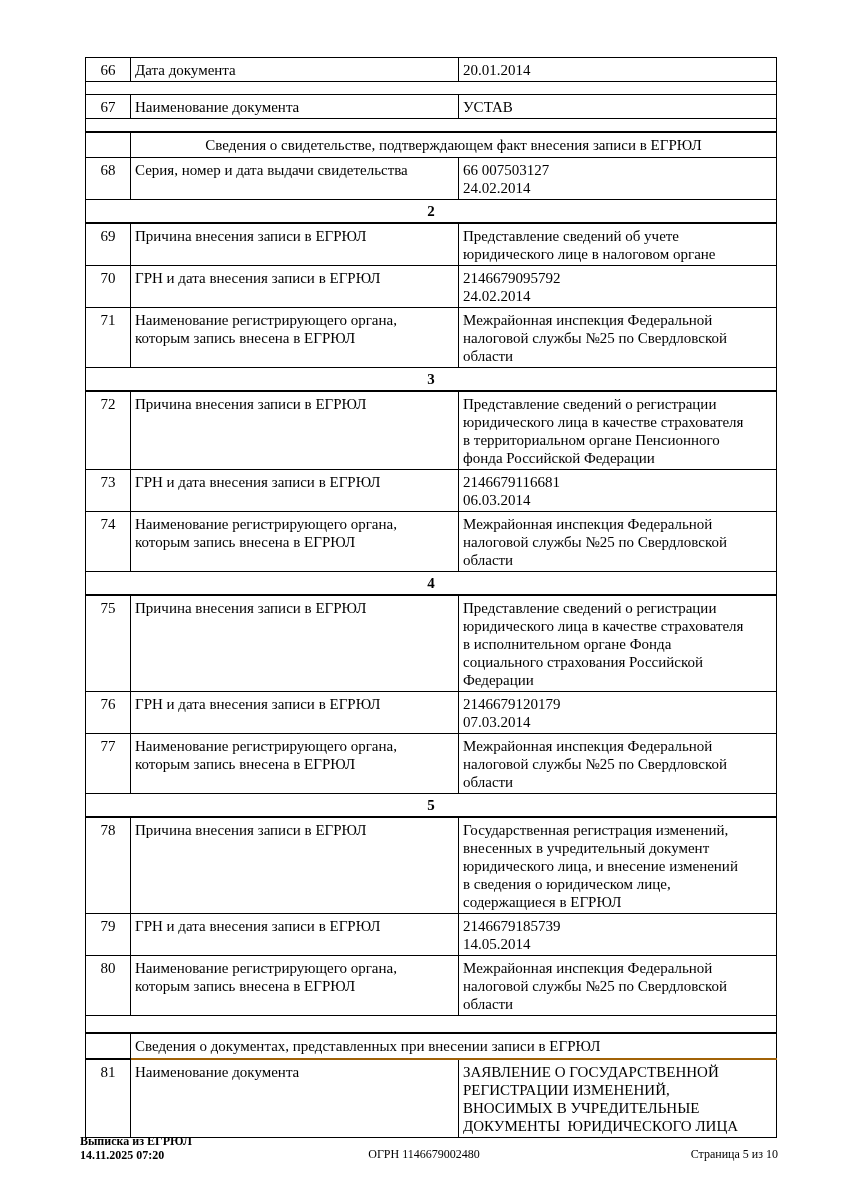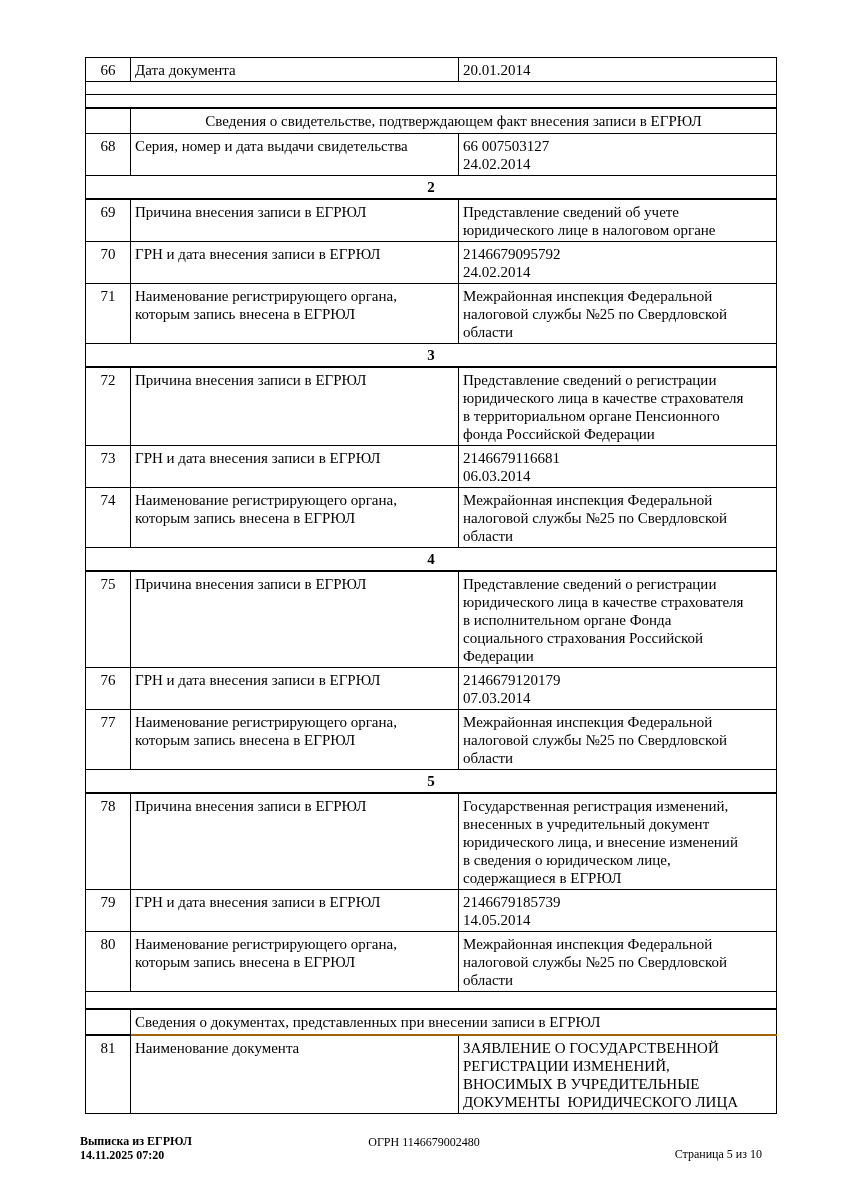--- a/index.html
+++ b/index.html
@@ -39,42 +39,47 @@
     padding-top: 2px; padding-bottom: 2px;
   }
   tr.r-header td { border-top: 2px solid #000; margin-left: 20px; }
   tr.r-header .c-header { padding-top: 3px; padding-bottom: 3px; }
   tr.r-header-center .c-header { text-align: center; }
   tr.r-header-left .c-header { text-align: left; border-bottom: 2px solid #a16207; }
   tr.r-header-left td { border-bottom: 2px solid #000; }
 
   .footer { position: absolute; left: 0; top: 1134px; width: 848px; font-size: 12px; line-height: 14px; }
   .footer-left { position: absolute; left: 80px; top: 0; text-align: left; font-weight: bold; }
-  .footer-center { position: absolute; left: 0; top: 1px; width: 848px; text-align: center; }
-  .footer-right { position: absolute; right: 86px; top: 13px; text-align: center; }
+  .footer-center { position: absolute; left: 0; top: 13px; width: 848px; text-align: center; }
+  .footer-right { position: absolute; right: 70px; top: 13px; text-align: center; }
 </style>
 </head>
 <body>
 
 <div class="page">
 
   <table class="egrul">
     <colgroup>
       <col style="width:45px">
         <col style="width:328px">
         <col style="width:318px">
     </colgroup>
     <tbody>
       <tr>
         <td class="c-num">66</td>
         <td class="c-label">Дата документа</td>
         <td class="c-value">20.01.2014</td>
       </tr>
       <tr class="r-spacer">
         <td colspan="3"></td>
+      </tr>
+      <tr>
+        <td class="c-num">67</td>
+        <td class="c-label">Наименование документа</td>
+        <td class="c-value">УСТАВ</td>
       </tr>
       <tr class="r-spacer">
         <td colspan="3"></td>
       </tr>
       <tr class="r-header r-header-center">
         <td class="c-num"></td>
         <td class="c-header" colspan="2">Сведения о свидетельстве, подтверждающем факт внесения записи в ЕГРЮЛ</td>
       </tr>
       <tr>
         <td class="c-num">68</td>

